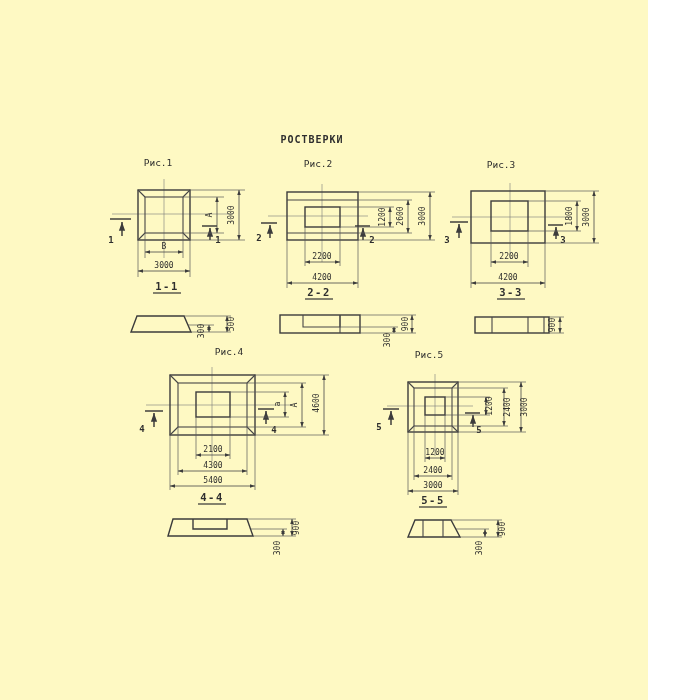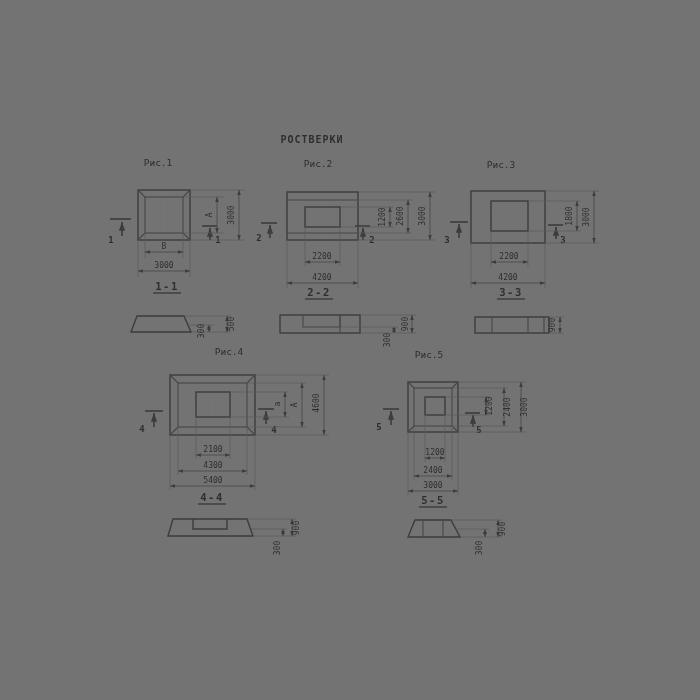--- a/index.html
+++ b/index.html
@@ -1,17 +1,17 @@
 <!DOCTYPE html>
 <html><head>
 <meta charset="utf-8">
 <style>
   html,body { margin:0; padding:0; }
   body { width:700px; height:700px; background:#ffffff; font-family:"DejaVu Sans Mono", monospace; }
-  .sheet { position:relative; width:700px; height:700px; background:#737373; overflow:hidden; }
+  .sheet { position:relative; width:648px; height:700px; background:#fef9c3; overflow:hidden; }
   svg { position:absolute; left:0; top:0; }
   .obj  { fill:none; stroke:#3c3c3c; stroke-width:1.4; }
   .obj2 { fill:none; stroke:#464646; stroke-width:1.1; }
   .thin { fill:none; stroke:#5a5a5a; stroke-width:0.7; }
   .cl   { fill:none; stroke:#7a7a7a; stroke-width:0.6; }
   .dim  { fill:none; stroke:#474747; stroke-width:0.8; }
   .cut  { fill:none; stroke:#333333; stroke-width:1.4; }
   .ul   { fill:none; stroke:#333333; stroke-width:1.2; }
   text  { fill:#2e2e2e; }
   .t-title { font-size:10px; font-weight:bold; letter-spacing:1px; }

